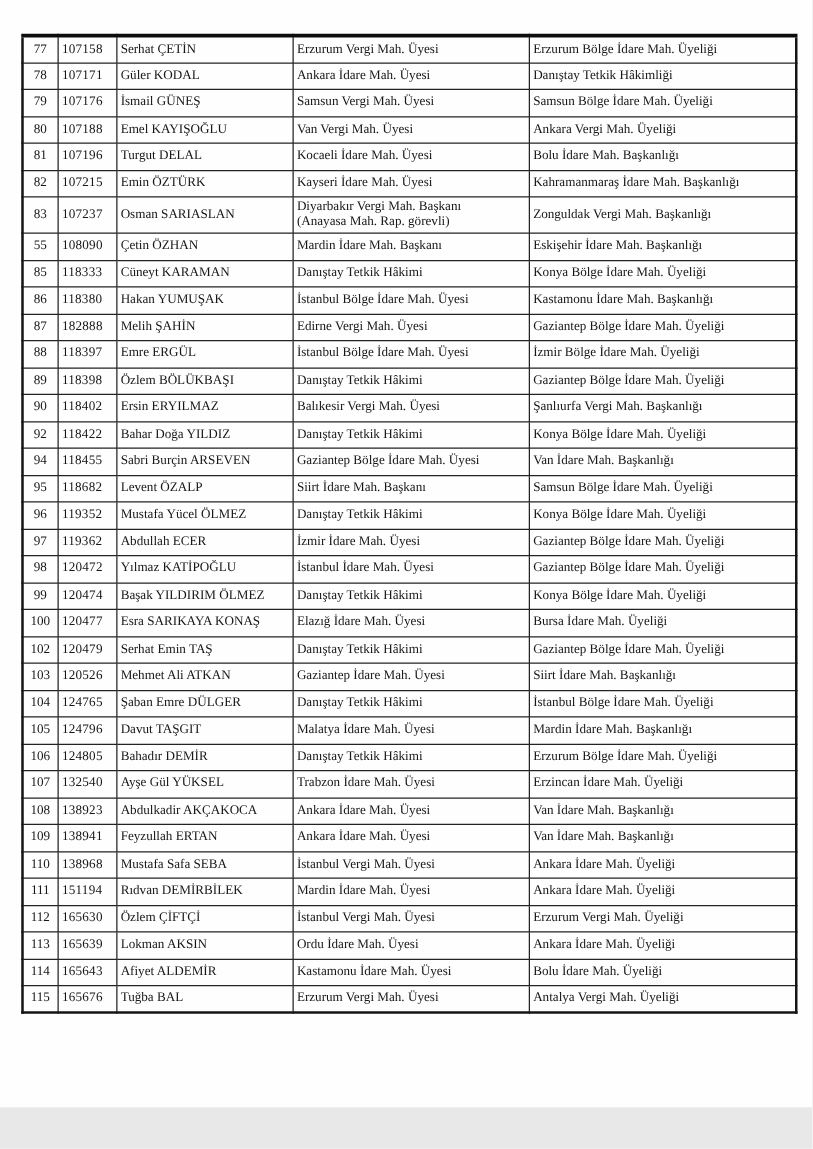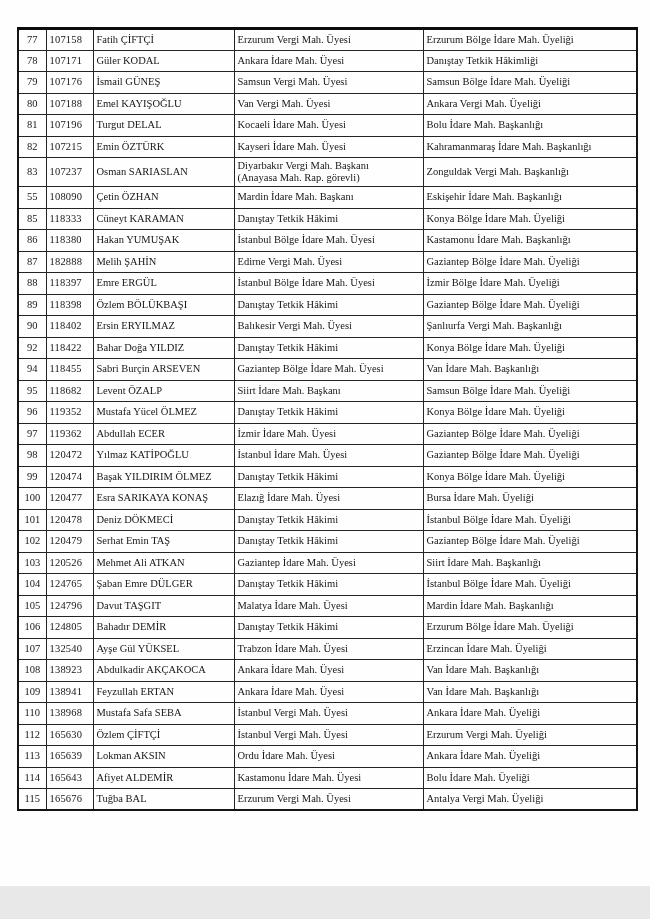--- a/index.html
+++ b/index.html
@@ -63,21 +63,21 @@
       <col style="width:28px">
       <col style="width:47px">
       <col style="width:141px">
       <col style="width:189px">
       <col style="width:214px">
     </colgroup>
     <tbody>
         <tr>
       <td class="c-no">77</td>
       <td class="c-reg">107158</td>
-      <td class="c-name">Fatih ÇİFTÇİ</td>
+      <td class="c-name">Serhat ÇETİN</td>
       <td class="c-cur">Erzurum Vergi Mah. Üyesi</td>
       <td class="c-new">Erzurum Bölge İdare Mah. Üyeliği</td>
     </tr>
         <tr>
       <td class="c-no">78</td>
       <td class="c-reg">107171</td>
       <td class="c-name">Güler KODAL</td>
       <td class="c-cur">Ankara İdare Mah. Üyesi</td>
       <td class="c-new">Danıştay Tetkik Hâkimliği</td>
     </tr>
@@ -216,27 +216,20 @@
       <td class="c-new">Konya Bölge İdare Mah. Üyeliği</td>
     </tr>
         <tr>
       <td class="c-no">100</td>
       <td class="c-reg">120477</td>
       <td class="c-name">Esra SARIKAYA KONAŞ</td>
       <td class="c-cur">Elazığ İdare Mah. Üyesi</td>
       <td class="c-new">Bursa İdare Mah. Üyeliği</td>
     </tr>
         <tr>
-      <td class="c-no">101</td>
-      <td class="c-reg">120478</td>
-      <td class="c-name">Deniz DÖKMECİ</td>
-      <td class="c-cur">Danıştay Tetkik Hâkimi</td>
-      <td class="c-new">İstanbul Bölge İdare Mah. Üyeliği</td>
-    </tr>
-        <tr>
       <td class="c-no">102</td>
       <td class="c-reg">120479</td>
       <td class="c-name">Serhat Emin TAŞ</td>
       <td class="c-cur">Danıştay Tetkik Hâkimi</td>
       <td class="c-new">Gaziantep Bölge İdare Mah. Üyeliği</td>
     </tr>
         <tr>
       <td class="c-no">103</td>
       <td class="c-reg">120526</td>
       <td class="c-name">Mehmet Ali ATKAN</td>
@@ -283,20 +276,27 @@
       <td class="c-reg">138941</td>
       <td class="c-name">Feyzullah ERTAN</td>
       <td class="c-cur">Ankara İdare Mah. Üyesi</td>
       <td class="c-new">Van İdare Mah. Başkanlığı</td>
     </tr>
         <tr>
       <td class="c-no">110</td>
       <td class="c-reg">138968</td>
       <td class="c-name">Mustafa Safa SEBA</td>
       <td class="c-cur">İstanbul Vergi Mah. Üyesi</td>
+      <td class="c-new">Ankara İdare Mah. Üyeliği</td>
+    </tr>
+        <tr>
+      <td class="c-no">111</td>
+      <td class="c-reg">151194</td>
+      <td class="c-name">Rıdvan DEMİRBİLEK</td>
+      <td class="c-cur">Mardin İdare Mah. Üyesi</td>
       <td class="c-new">Ankara İdare Mah. Üyeliği</td>
     </tr>
         <tr>
       <td class="c-no">112</td>
       <td class="c-reg">165630</td>
       <td class="c-name">Özlem ÇİFTÇİ</td>
       <td class="c-cur">İstanbul Vergi Mah. Üyesi</td>
       <td class="c-new">Erzurum Vergi Mah. Üyeliği</td>
     </tr>
         <tr>

